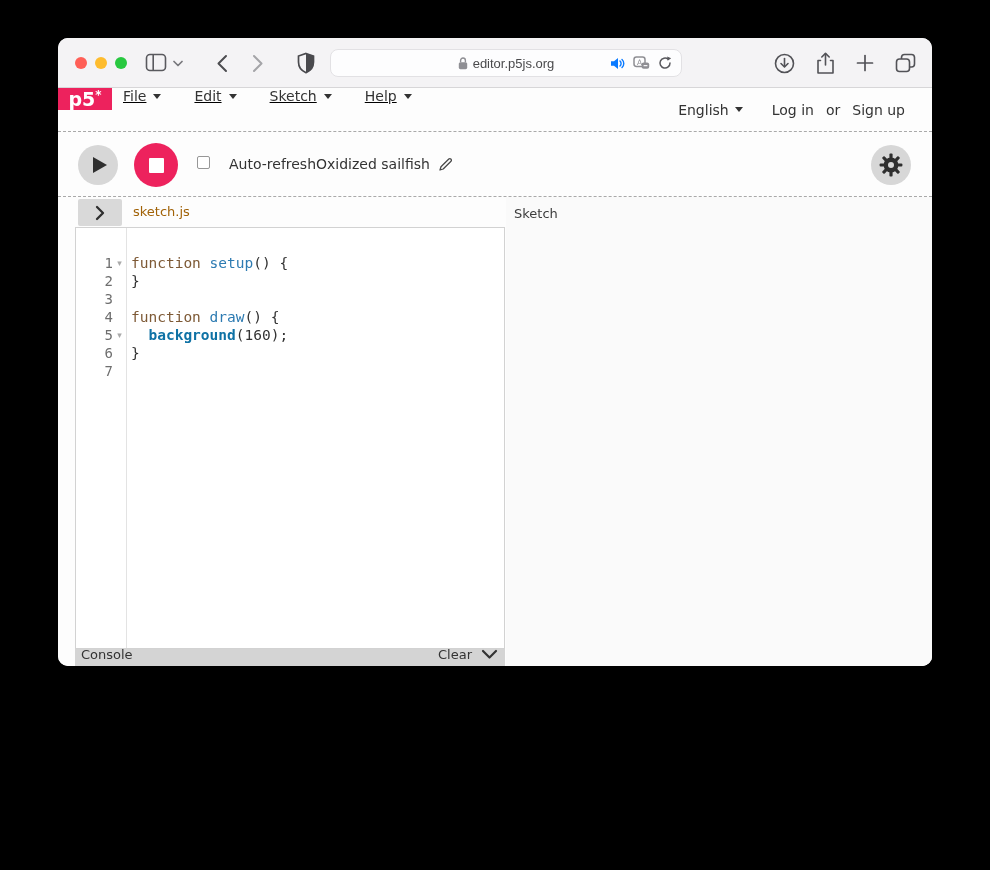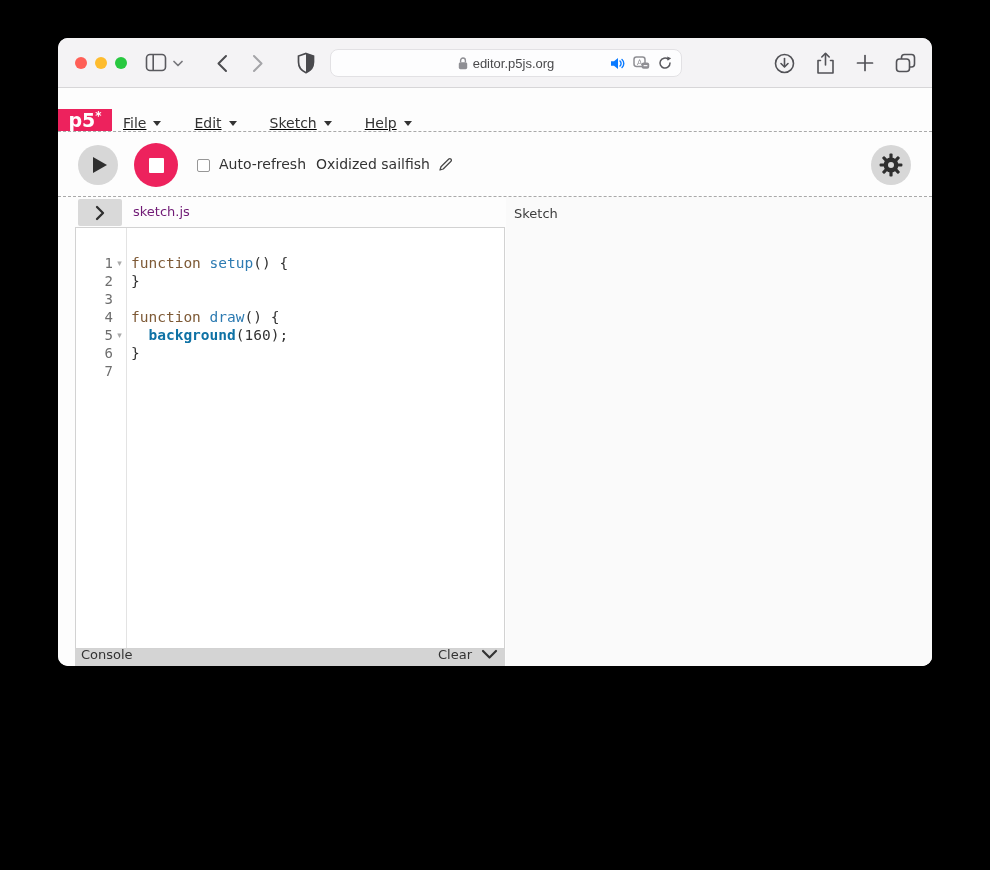--- a/index.html
+++ b/index.html
@@ -19,54 +19,54 @@
   .icon-btn{position:absolute;display:flex;align-items:center;justify-content:center;}
   .addr-bar{position:absolute;left:272px;top:11px;width:352px;height:28px;background:#fdfdfe;
     border:1px solid #e2e1e4;border-radius:8px;display:flex;align-items:center;justify-content:center;}
   .addr-center{display:flex;align-items:center;gap:5px;font-family:"Liberation Sans",sans-serif;
     font-size:13px;color:#4a4a4c;}
   .addr-right{position:absolute;right:9px;top:0;height:26px;display:flex;align-items:center;gap:8px;}
   .safari-right{position:absolute;right:16px;top:0;height:50px;display:flex;align-items:center;gap:21px;}
 
   
   .p5-nav{position:relative;height:44px;background:#fdfdfd;border-bottom:1px dashed #a9a9a9;
-    display:flex;align-items:flex-end;}
+    display:flex;align-items:flex-start;}
   .p5-logo{width:54px;background:var(--accent);color:#fff;display:flex;align-items:center;
     justify-content:center;font-size:19px;font-weight:bold;letter-spacing:0;cursor:pointer;}
   .p5-logo sup{font-size:12px;line-height:0;margin-top:-8px;}
   .menus{display:flex;align-items:center;margin-left:11px;gap:33px;text-decoration:underline;}
   .menu-item{display:flex;align-items:center;gap:7px;font-size:14px;color:#333;cursor:pointer;}
   .caret{width:0;height:0;border-left:4px solid transparent;border-right:4px solid transparent;
     border-top:5px solid #333;}
   .nav-right{position:absolute;right:27px;top:0;height:43px;display:flex;align-items:center;gap:17px;
     font-size:14px;color:#333;}
   .nav-right .menu-item{gap:6px;}
 
   
   .p5-toolbar{position:relative;height:65px;background:#fdfdfd;border-bottom:1px dashed #a9a9a9;}
   .round-btn{border-radius:50%;display:flex;align-items:center;justify-content:center;cursor:pointer;}
   .play-btn{position:absolute;left:20px;top:13px;width:40px;height:40px;background:#d7d7d7;}
   .play-tri{width:0;height:0;border-top:8px solid transparent;border-bottom:8px solid transparent;
     border-left:14px solid #2f2f2f;margin-left:4px;}
   .stop-btn{position:absolute;left:76px;top:11px;width:44px;height:44px;background:var(--accent);}
   .stop-sq{width:15px;height:15px;background:#fff;border-radius:1px;}
-  .autorefresh{position:absolute;left:139px;top:24px;display:flex;align-items:flex-end;gap:9px;}
+  .autorefresh{position:absolute;left:139px;top:24px;display:flex;align-items:flex-start;gap:19px;}
   .checkbox{width:13px;height:13px;border:1px solid #979797;background:#fff;border-radius:2px;cursor:pointer;}
   .ar-label{font-size:14px;color:#333;}
   .project{position:absolute;left:258px;top:24px;display:flex;align-items:center;gap:8px;}
   .project-name{font-size:14px;color:#333;}
   .gear-btn{position:absolute;right:21px;top:13px;width:40px;height:40px;background:#d7d7d7;}
 
   
   .main{position:relative;height:598px;background:#fdfdfd;}
   .preview-pane{position:absolute;left:448px;top:0;right:0;bottom:0;background:#fafafa;}
   .preview-label{position:absolute;left:8px;top:9px;font-size:13px;color:#3d3d3d;}
   .toggle-btn{position:absolute;left:20px;top:2px;width:44px;height:27px;background:#d9d9d9;
     border-radius:2px;display:flex;align-items:center;justify-content:center;cursor:pointer;}
-  .tab-label{position:absolute;left:75px;top:7px;font-size:13px;color:#701a75;cursor:pointer;}
+  .tab-label{position:absolute;left:75px;top:7px;font-size:13px;color:#a16207;cursor:pointer;}
 
   .editor{position:absolute;left:17px;top:30px;width:430px;height:422px;background:#fff;
     border:1px solid #d2d2d2;display:flex;overflow:hidden;}
   .gutter{width:51px;border-right:1px solid #e3e3e3;padding-top:26px;
     font-family:"DejaVu Sans Mono",monospace;font-size:14px;color:#6e6e6e;}
   .gutter-line{height:18px;line-height:18px;display:flex;justify-content:flex-end;}
   .gutter-line .fold{width:13px;text-align:center;font-family:"DejaVu Sans",sans-serif;
     font-size:9px;color:#aaa;line-height:18px;cursor:pointer;}
   .code-lines{flex:1;padding:26px 0 0 4px;font-family:"DejaVu Sans Mono",monospace;
     font-size:14.5px;line-height:18px;color:#333;cursor:text;}
@@ -188,20 +188,29 @@
             <span class="caret"></span>
         </div>
         <div class="menu-item">
           <span>Sketch</span>
             <span class="caret"></span>
         </div>
         <div class="menu-item">
           <span>Help</span>
             <span class="caret"></span>
         </div>
+      </div>
+      <div class="nav-right">
+        <div class="menu-item">
+          <span>English</span>
+            <span class="caret"></span>
+        </div>
+        <span style="margin-left:12px;cursor:pointer;">Log in</span>
+        <span style="margin:0 -5px;">or</span>
+        <span style="cursor:pointer;">Sign up</span>
       </div>
     </div>
 
     <div class="p5-toolbar">
       <div class="round-btn play-btn">
         <div class="play-tri"></div>
       </div>
       <div class="round-btn stop-btn">
         <div class="stop-sq"></div>
       </div>

